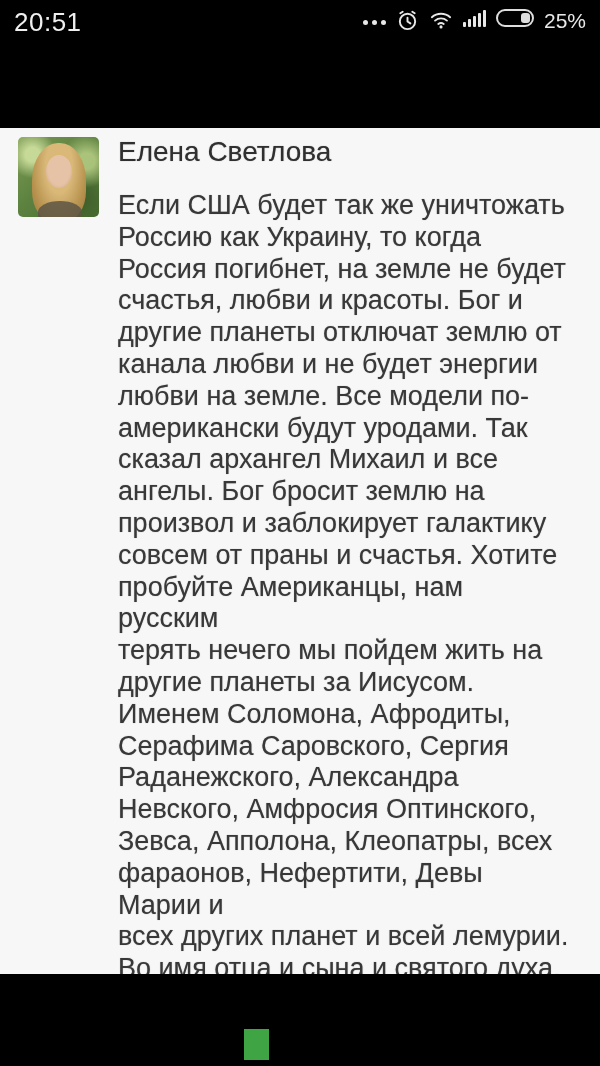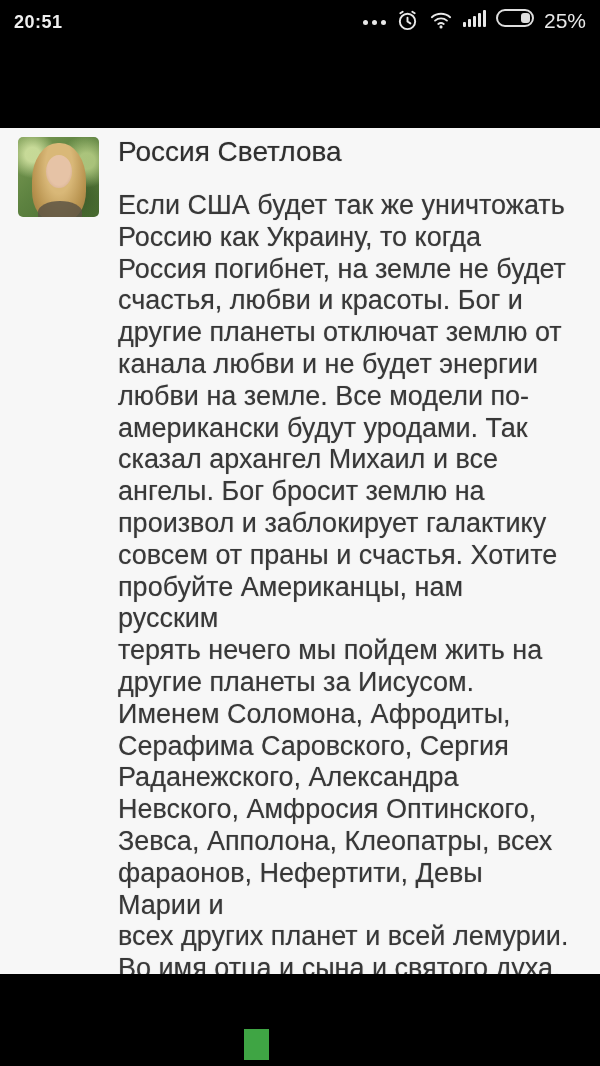--- a/index.html
+++ b/index.html
@@ -8,21 +8,21 @@
     background:#000;overflow:hidden;
     font-family:"Liberation Sans", sans-serif;
   }
   
   .top-black{position:absolute;left:0;top:0;width:600px;height:128px;background:#000;}
   .status-bar{
     position:absolute;left:0;top:0;width:600px;height:44px;
     display:flex;align-items:center;justify-content:space-between;
     box-sizing:border-box;padding:0 14px;color:#e8e8e8;
   }
-  .status-time{font-size:18px;font-weight:700;color:#efefef;letter-spacing:.5px;}
+  .status-time{font-size:26px;font-weight:400;color:#efefef;letter-spacing:.5px;}
   .status-right{display:flex;gap:10px;}
   .dots-icon{display:flex;gap:4px;align-items:center;}
   .dots-icon i{width:5px;height:5px;border-radius:50%;background:#e8e8e8;display:block;}
   .sig-bars{display:flex;align-items:flex-end;gap:2px;height:18px;}
   .sig-bars i{width:3px;background:#e8e8e8;display:block;border-radius:1px;}
   .battery{position:relative;width:38px;height:18px;border:2px solid #dedede;border-radius:9px;box-sizing:border-box;}
   .battery .fill{position:absolute;top:2px;bottom:2px;right:2px;width:9px;background:#dedede;border-radius:3px;}
   .battery-pct{font-size:21px;color:#e8e8e8;}
   
   .content{
@@ -114,21 +114,21 @@
 
   <div class="content">
     <div class="avatar">
       <span class="leaves"></span>
       <span class="hair"></span>
       <span class="face"></span>
       <span class="body"></span>
     </div>
 
     <div class="col">
-      <div class="author">Россия Светлова</div>
+      <div class="author">Елена Светлова</div>
       <div class="post-text">Если США будет так же уничтожать
 Россию как Украину, то когда
 Россия погибнет, на земле не будет
 счастья, любви и красоты. Бог и
 другие планеты отключат землю от
 канала любви и не будет энергии
 любви на земле. Все модели по-
 американски будут уродами. Так
 сказал архангел Михаил и все
 ангелы. Бог бросит землю на

